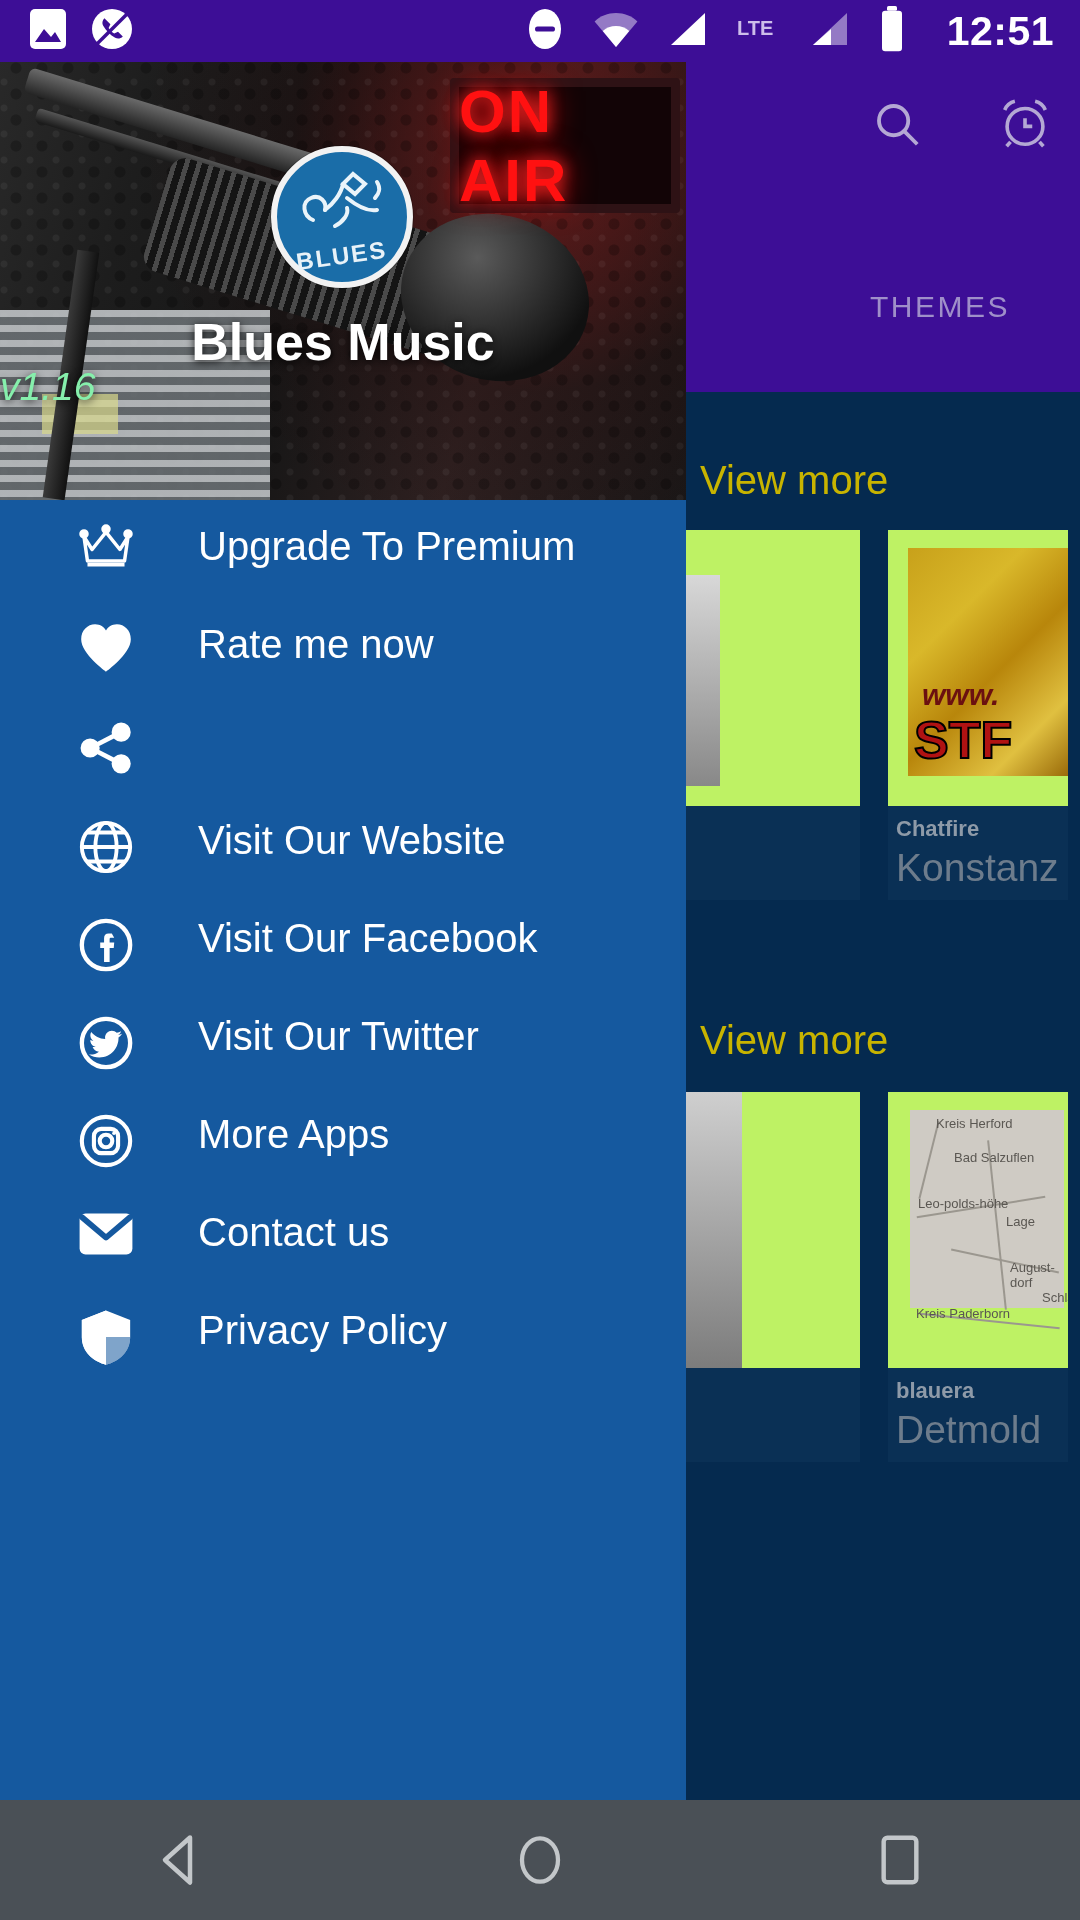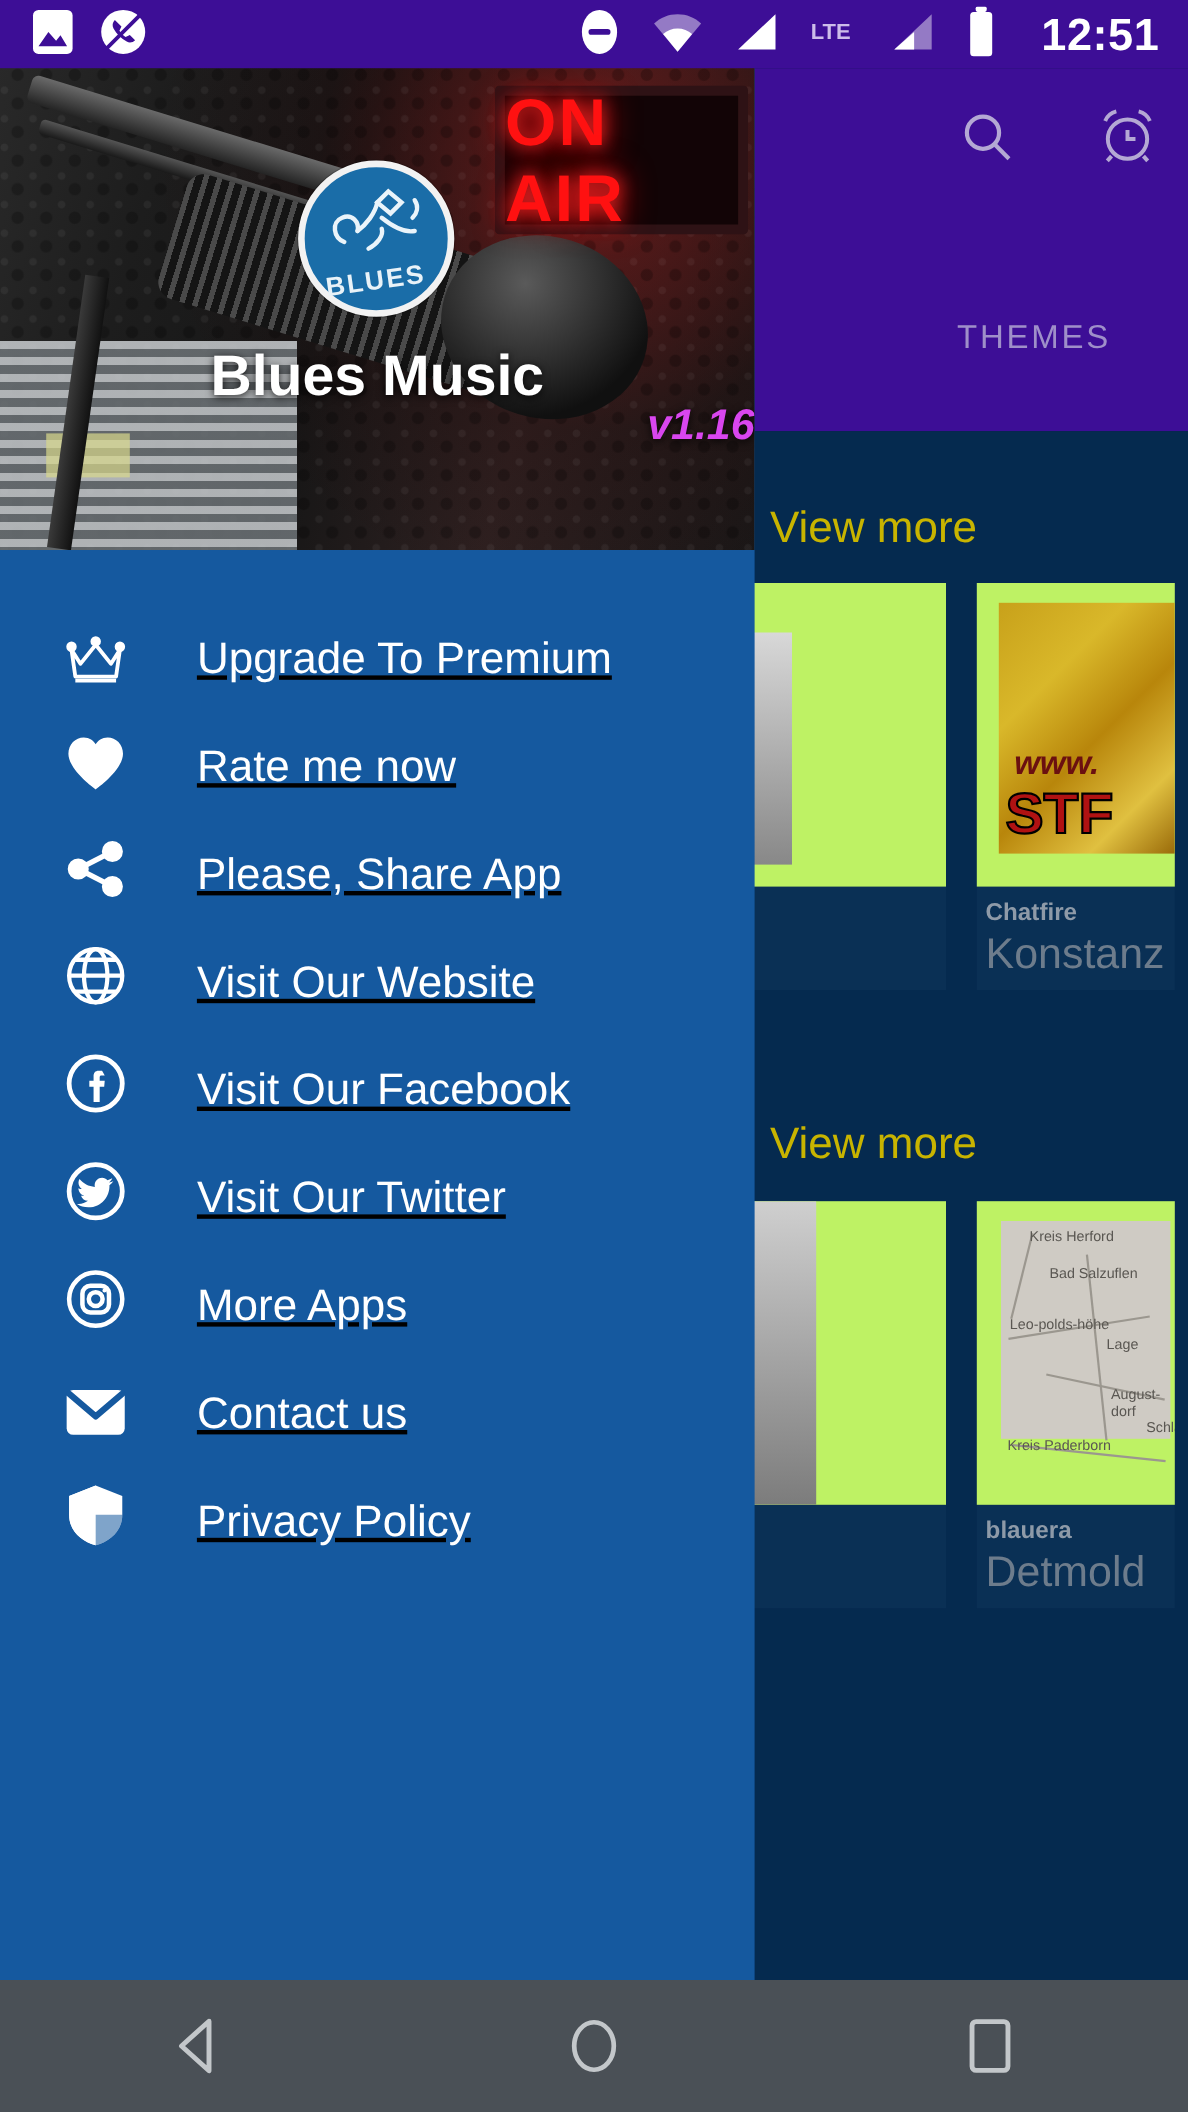--- a/index.html
+++ b/index.html
@@ -139,29 +139,28 @@
     color:#e8f2f8; font-size:24px; font-weight:bold; letter-spacing:2px;
     transform:rotate(-8deg); margin-bottom:12px;
   }
   .logo-guitar{ position:absolute; left:14px; top:12px; }
   .app-title{
     position:absolute; left:0; right:0; top:312px; text-align:center;
     color:#ffffff; font-size:52px; font-weight:bold;
     text-shadow:0 2px 8px rgba(0,0,0,.85);
   }
   .app-version{
-    position:absolute; left:0; right:0; top:365px; text-align:right;
-    color:#d946ef; font-size:39px; font-style:italic;
+    position:absolute; left:0; right:0; top:365px; text-align:left;
+    color:#86efac; font-size:39px; font-style:italic;
     text-shadow:0 2px 8px rgba(0,0,0,.85);
-    font-weight:bold;
   }
 
   .menu{ padding-top:24px; }
   .menu-item{
-    display:flex; align-items:flex-end; height:98px; padding-left:45px;text-decoration:underline;
+    display:flex; align-items:flex-start; height:98px; padding-left:64px;
   }
   .menu-icon{
     width:84px; display:flex; align-items:center; justify-content:center; flex:0 0 84px;
   }
   .menu-label{
     color:#ffffff; font-size:40px; margin-left:50px; white-space:nowrap;
   }
 
   
   .navbar{
@@ -323,21 +322,20 @@
       <div class="menu-item">
         <span class="menu-icon">
           <svg width="56" height="56" viewBox="0 0 24 24" fill="none" stroke="#fff" stroke-width="2">
             <circle cx="18.5" cy="5.2" r="3.1" fill="#fff"></circle>
             <circle cx="5.2" cy="12" r="3.1" fill="#fff"></circle>
             <circle cx="18.5" cy="18.8" r="3.1" fill="#fff"></circle>
             <line x1="8" y1="10.6" x2="15.8" y2="6.6"></line>
             <line x1="8" y1="13.4" x2="15.8" y2="17.4"></line>
           </svg>
         </span>
-        <span class="menu-label">Please, Share App</span>
       </div>
 
       <div class="menu-item">
         <span class="menu-icon">
           <svg width="58" height="58" viewBox="0 0 24 24" fill="none" stroke="#fff" stroke-width="1.6">
             <circle cx="12" cy="12" r="10"></circle>
             <ellipse cx="12" cy="12" rx="4.4" ry="10"></ellipse>
             <line x1="2" y1="12" x2="22" y2="12"></line>
             <path d="M4 6 H20"></path>
               <path d="M4 18 H20"></path>

